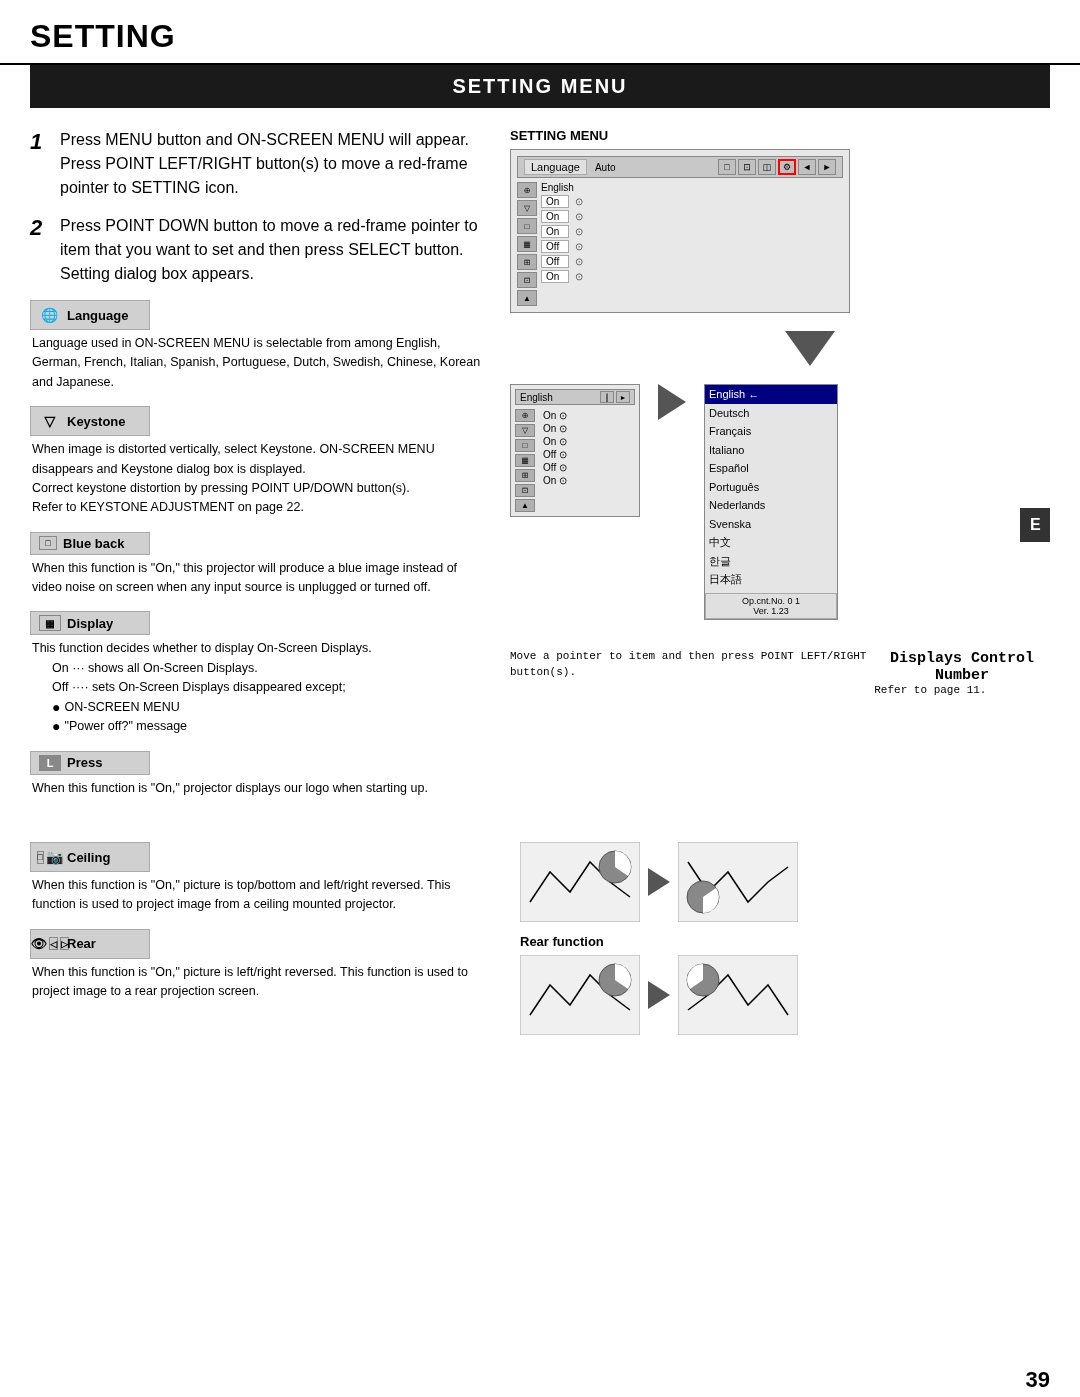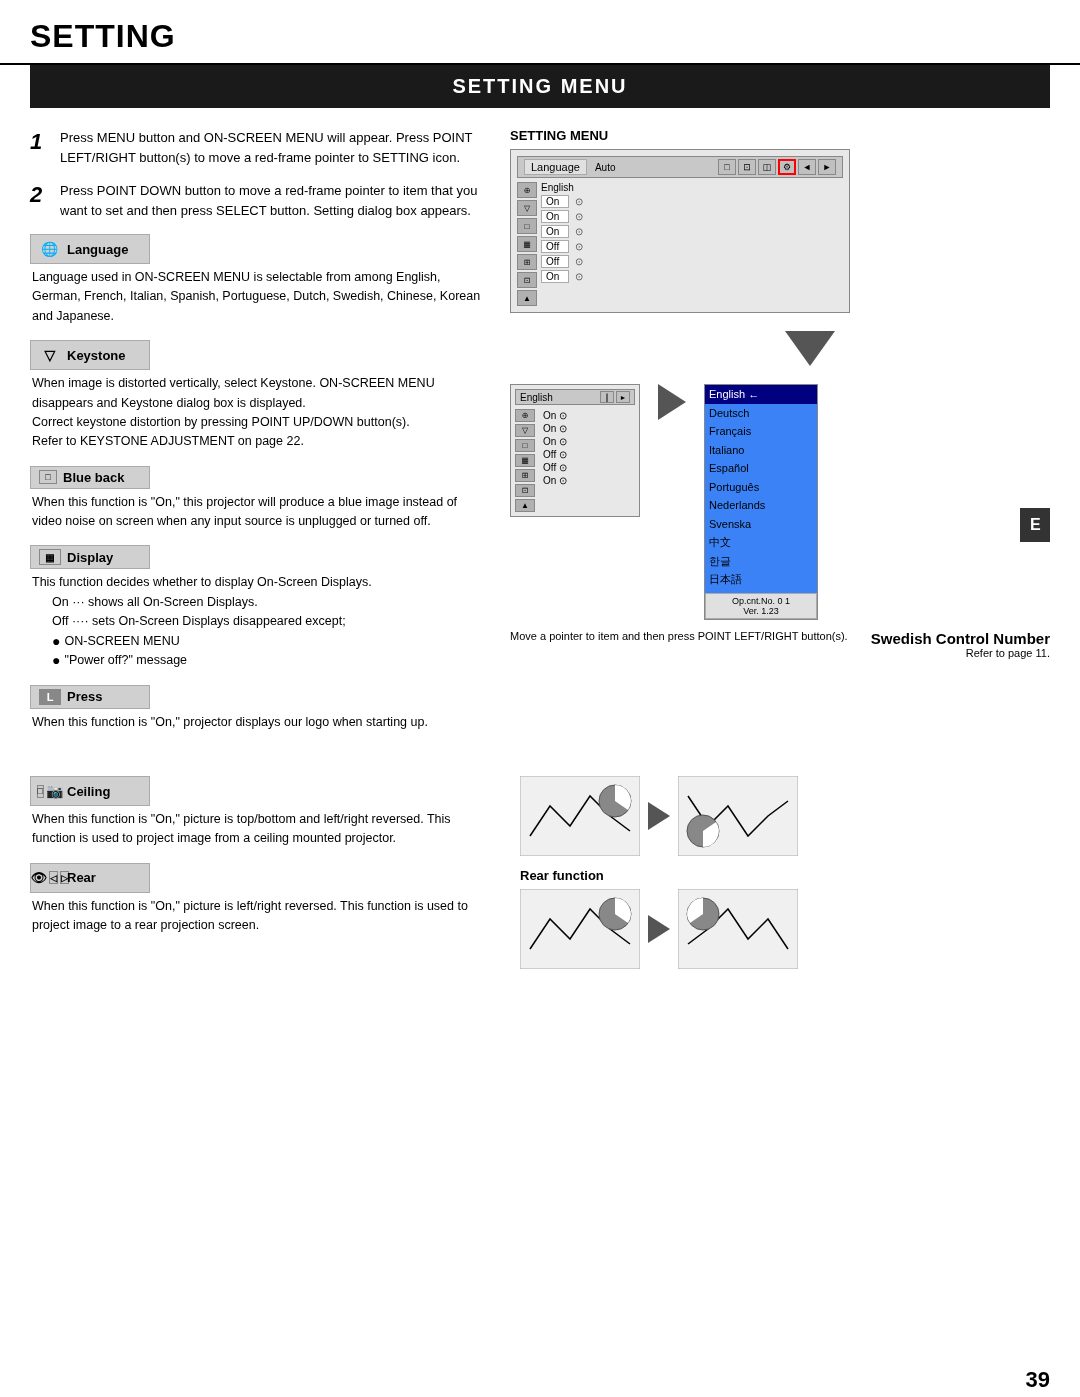--- a/index.html
+++ b/index.html
@@ -55,21 +55,21 @@
       margin-bottom: 14px;
     }
     .step-num {
       font-size: 22px;
       font-weight: bold;
       font-style: italic;
       min-width: 20px;
       line-height: 1.3;
     }
     .step-text {
-      font-size: 13px;
+      font-size: 16px;
       line-height: 1.5;
     }
 
     
     .feature-section {
       margin-bottom: 14px;
     }
     .feature-header {
       display: flex;
       align-items: center;
@@ -212,42 +212,42 @@
       margin-top: 10px;
     }
     .lang-menu-left {
       border: 1px solid #888;
       background: #e8e8e8;
       padding: 4px;
       width: 130px;
     }
     .lang-menu-right {
       border: 1px solid #888;
-      background: #3b82f6;
-      width: 114px;
+      background: #e5e5e5;
+      width: 134px;
     }
     .lang-item {
       font-size: 11px;
       padding: 1px 4px;
       line-height: 1.5;
     }
     .lang-item.selected {
       background: #000080;
       color: #fff;
     }
 
     .optional-number {
       font-size: 15px;
       font-weight: bold;
       text-align: center;
       margin-top: 6px;
     }
     .optional-sub {
       font-size: 11px;
-      text-align: right;
+      text-align: left;
     }
 
     .bottom-annotation {
       font-size: 11px;
       line-height: 1.5;
       margin-top: 4px;
     }
 
     
     .bottom-section {
@@ -527,24 +527,24 @@
         <div class="lang-item">中文</div>
         <div class="lang-item">한글</div>
         <div class="lang-item">日本語</div>
         <div class="version-box">
           <div>Op.cnt.No. 0 1</div>
           <div>Ver. 1.23</div>
         </div>
       </div>
     </div>
 
-    <div style="display:flex; justify-content:space-between; align-items:flex-start; margin-top:4px;">
+    <div style="display:flex; justify-content:space-between; align-items:flex-start; margin-top:24px;font-family:Liberation Mono, monospace;">
       <div class="bottom-annotation">Move a pointer to item and then press POINT LEFT/RIGHT button(s).</div>
       <div style="text-align:right;">
-        <div class="optional-number">Swedish Control Number</div>
+        <div class="optional-number">Displays Control Number</div>
         <div class="optional-sub">Refer to page 11.</div>
       </div>
     </div>
 
   </div>
 </div>
 
 <div class="bottom-section">
   <div class="bottom-left">
 

